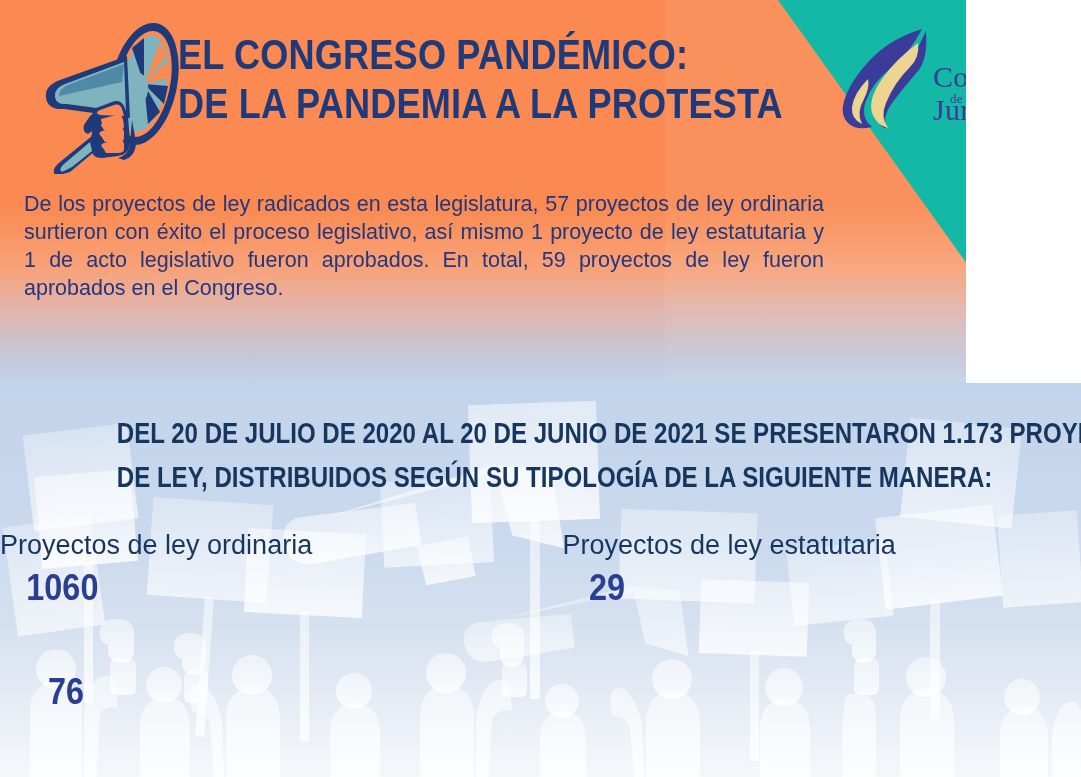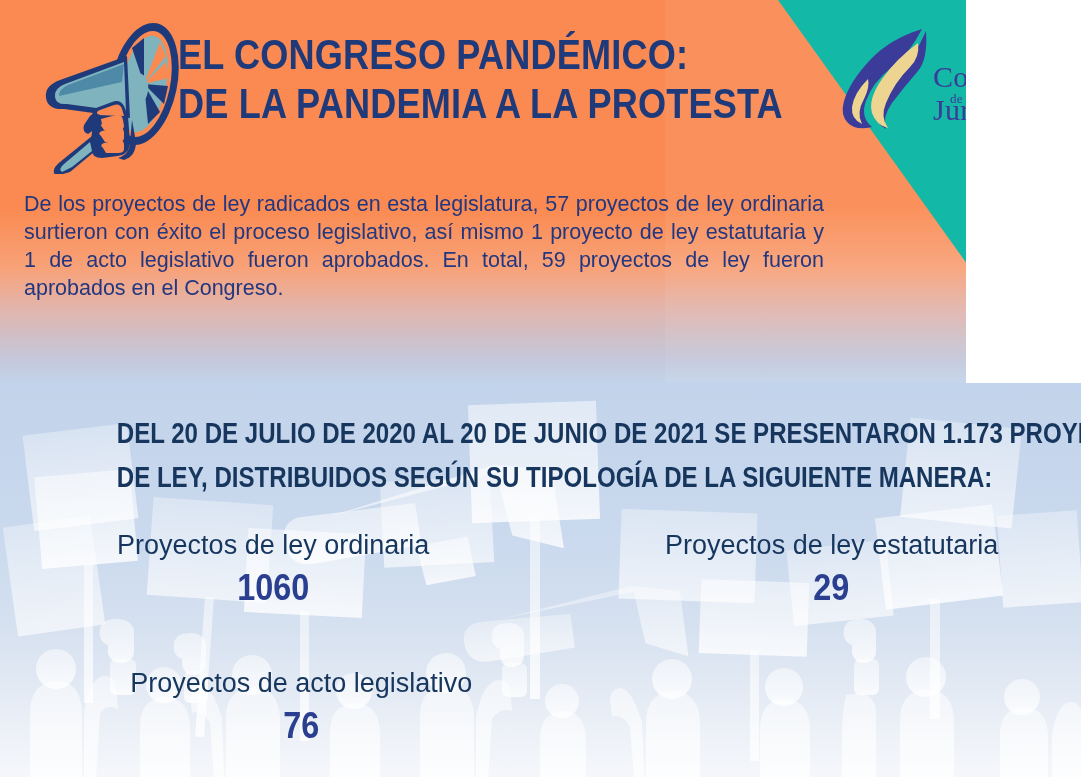--- a/index.html
+++ b/index.html
@@ -100,21 +100,21 @@
     line-height:44px;
     color:#17365D;
     transform:scaleX(0.83);
     white-space:nowrap;
   }
 
   #stats{
     position:absolute;left:0;top:145px;width:1081px;
   }
   .stat-row{display:flex;width:1081px;}
-  .stat-cell{width:50%;text-align:center;margin-left:20px;}
+  .stat-cell{width:50%;text-align:left;}
   .stat-cell.left{padding-right:14px;box-sizing:border-box;}
   .stat-cell.right{padding-left:22px;box-sizing:border-box;}
   .stat-label{
     font-size:27px;color:#17365D;line-height:34px;white-space:nowrap;
   }
   .stat-value{
     font-family:"Liberation Sans Narrow","Liberation Sans",sans-serif;
     font-weight:bold;
     font-size:36px;line-height:52px;color:#2A3F8F;
     transform:scaleX(0.9);
@@ -312,20 +312,19 @@
           <div class="stat-value">1060</div>
         </div>
         <div class="stat-cell right">
           <div class="stat-label">Proyectos de ley estatutaria</div>
           <div class="stat-value">29</div>
         </div>
       </div>
       <div class="row-gap"></div>
       <div class="stat-row">
         <div class="stat-cell right">
-          <div class="stat-label">Proyectos de acto legislativo</div>
           <div class="stat-value">76</div>
         </div>
       </div>
     </div>
 
   </div>
 </div>
 
 </body></html>

